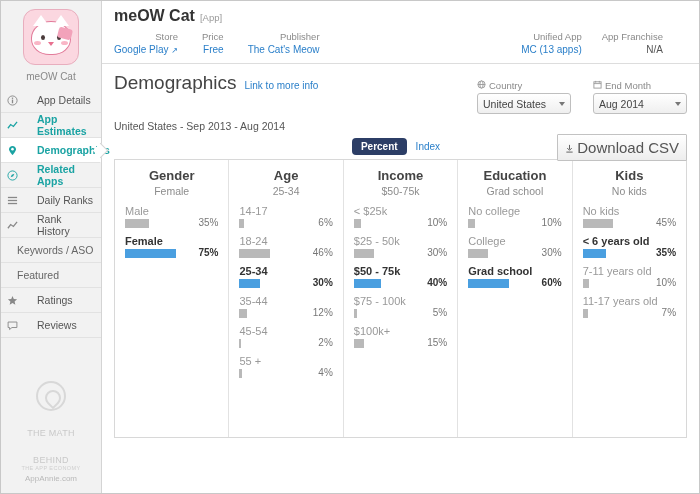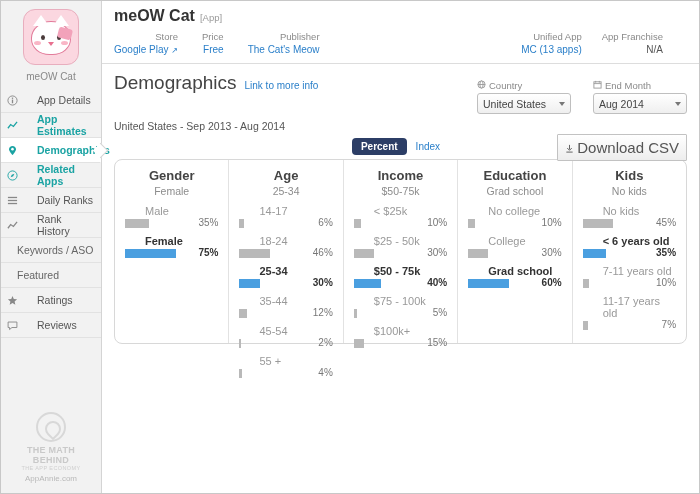--- a/index.html
+++ b/index.html
@@ -128,21 +128,21 @@
   .wm-circle {
     width: 30px;height:30px;border-radius:50%;
     border: 2px solid #d8d8d8;
     margin: 0 auto 3px auto;
     position: relative;
   }
   .wm-circle::after{
     content:"";position:absolute;left:7px;top:7px;width:12px;height:12px;
     border:2px solid #d8d8d8;border-radius:50% 50% 50% 0;transform:rotate(-45deg);
   }
-  .wm-l1 { font-size: 9px; font-weight:bold; letter-spacing:.3px; color:#c9c9c9;}
+  .wm-l1 { font-size: 9px; font-weight:normal; letter-spacing:.3px; color:#c9c9c9;margin-top:17px;}
   .wm-l2 { font-size: 5.5px; letter-spacing:.4px; color:#cfcfcf;}
   .wm-l3 { font-size: 8px; color:#b9b9b9; margin-top:3px;}
 
   
   .main {
     flex: 1;
     display: flex;
     flex-direction: column;
     min-width: 0;
     background:#fff;
@@ -232,36 +232,36 @@
     border-radius:1px;
     background: linear-gradient(#ffffff,#ededed);
     padding: 4px 7px;
     cursor:pointer;
     display:flex;align-items:center;gap:3px;
   }
 
   .cards {
     display: flex;
     border: 1px solid #d8d8d8;
-    border-radius: 8px;
-    height: 185px;
+    border-radius: 0;
+    height: 279px;
     background:#fff;
   }
   .card {
     flex: 1;
     border-right: 1px solid #e2e2e2;
     padding: 8px 10px 0 10px;
     min-width:0;
   }
   .card:last-child { border-right: none; }
   .card-title { text-align:center; font-size: 13px; font-weight:bold; color:#444; }
   .card-sub { text-align:center; font-size: 10.5px; color:#8c8c8c; margin-top:2px; margin-bottom:8px; }
 
   .bar-row { margin-bottom: 7px; }
-  .bar-label { color:#999;margin-left:20px; }
+  .bar-label { color:#999; }
   .bar-label.hl { color:#333; font-weight:bold; }
   .bar-track { height:9px; margin-top:2px; position:relative; }
   .bar-fill { height:9px; background:#b9b9b9; }
   .bar-fill.blue { background:#4a9fe0; }
   .bar-val { font-size:10px; color:#777; margin-left:6px; white-space:nowrap; }
   .bar-val.hl { color:#333; font-weight:bold; }
   .bar-line { display:flex; align-items:center; }
   .bar-line .bar-track { flex:1; }
 </style>
 </head>

